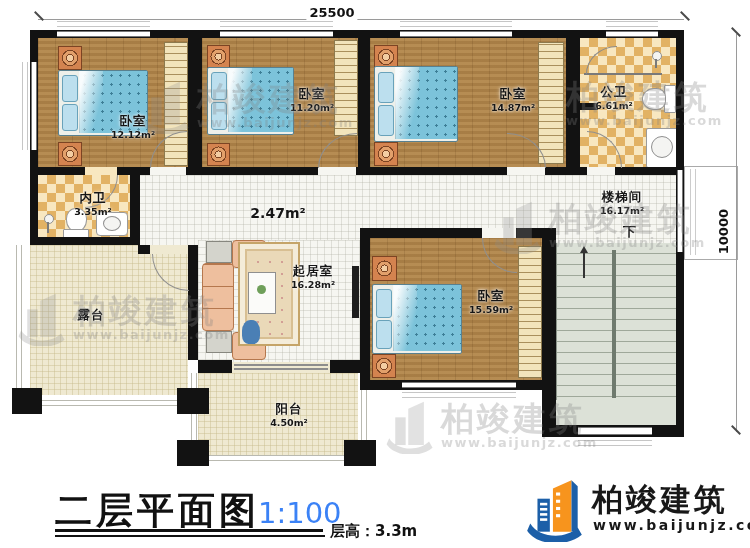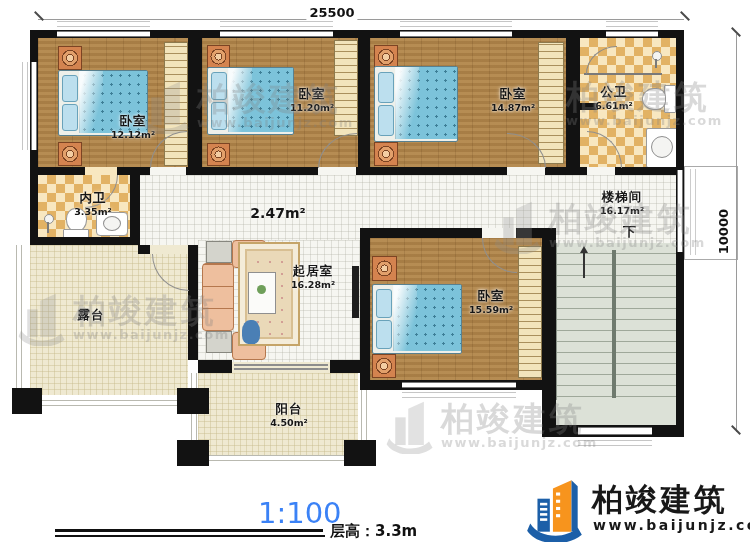--- a/index.html
+++ b/index.html
@@ -351,20 +351,21 @@
         <path d="M6 46 C14 60 40 62 52 50 L56 57 C40 70 12 67 3 53 Z" fill="rgba(140,140,140,.28)"></path>
         <rect x="13" y="22" width="12" height="32" fill="rgba(140,140,140,.28)"></rect>
         <polygon points="28,12 46,4 46,54 28,54" fill="rgba(150,150,150,.28)"></polygon>
       </svg>
     <div class="wm-txt">
         <div class="wm-name">柏竣建筑</div>
         <div class="wm-site">www.baijunjz.com</div>
       </div>
   </div>
 
+  <div class="tb-title">二层平面图</div>
   <div class="tb-scale">1:100</div>
   <div class="tb-line" style="left:55px;top:529px;width:268px;height:3px;"></div>
   <div class="tb-line" style="left:55px;top:535px;width:270px;height:2px;"></div>
   <div class="tb-row" style="left:330px;top:522px;">
     <span>层高：</span><span>3.3m</span>
   </div>
   <svg style="position:absolute;left:524px;top:476px;z-index:20;" width="62" height="66" viewBox="0 0 60 64">
     <path d="M6 46 C14 60 40 62 52 50 L56 57 C40 70 12 67 3 53 Z" fill="#1c5fa8"></path>
     <rect x="13" y="22" width="12" height="32" fill="#1c5fa8"></rect>
     <rect x="15.5" y="26" width="7" height="2.5" fill="#fff"></rect>

